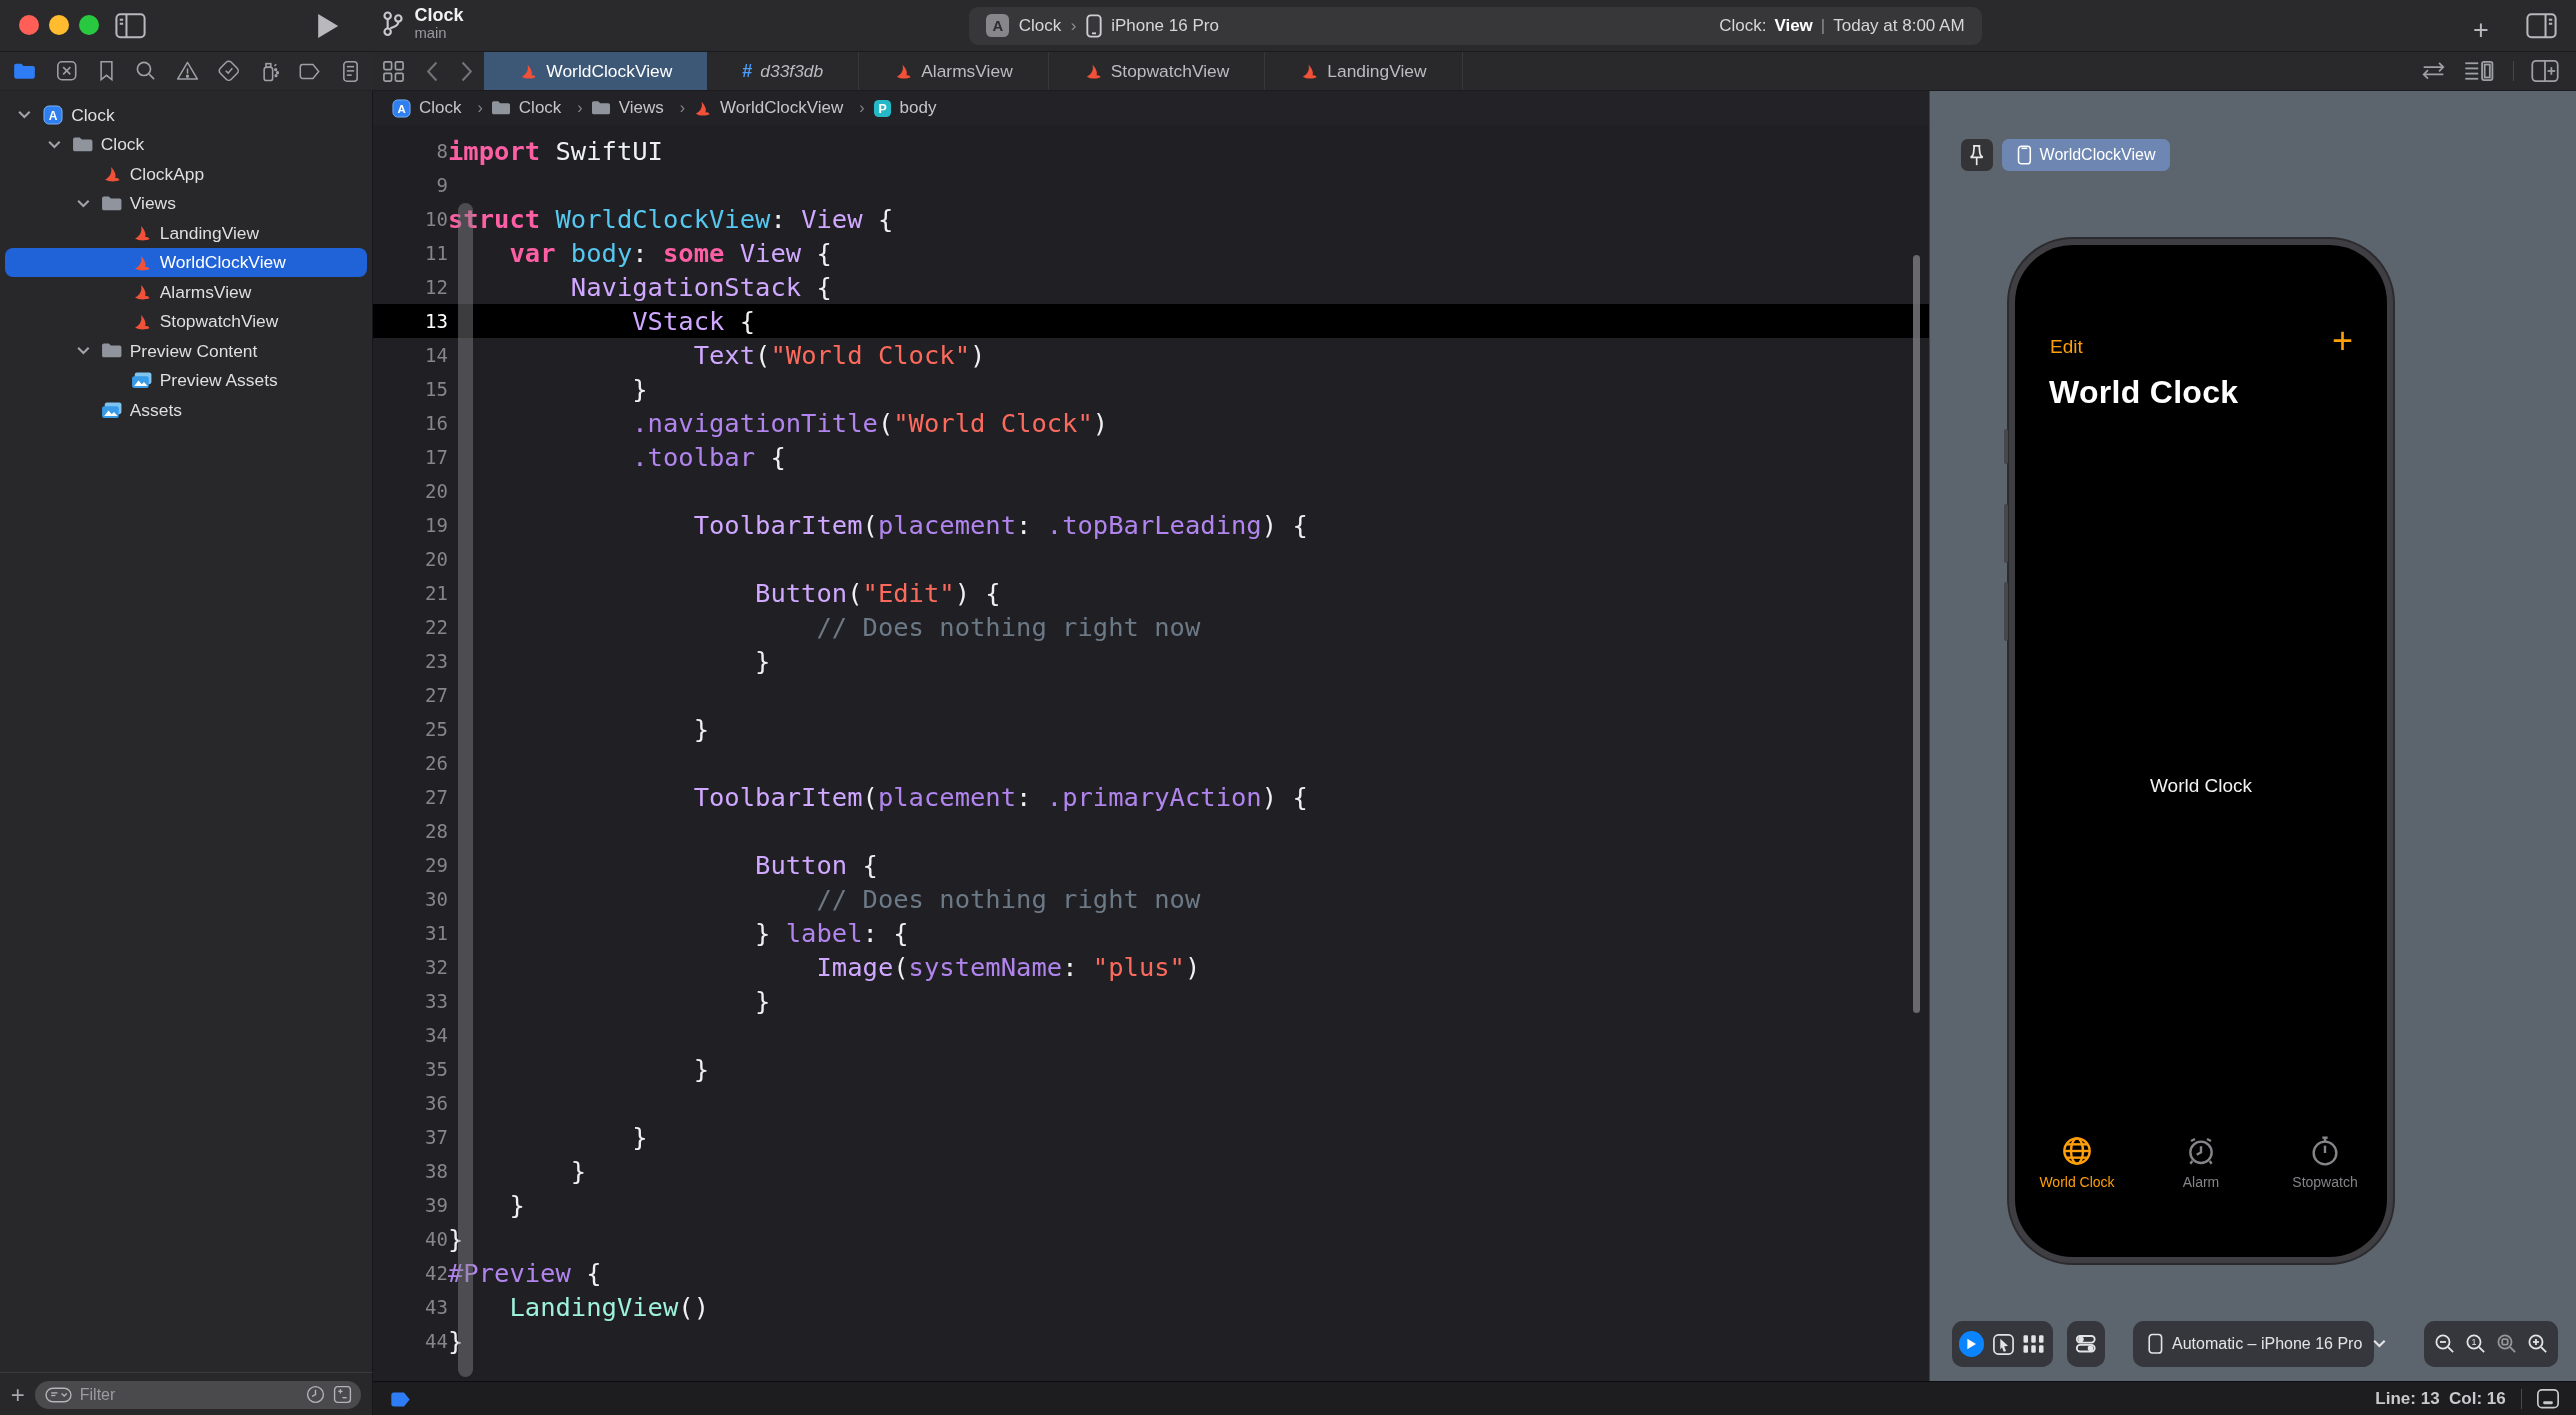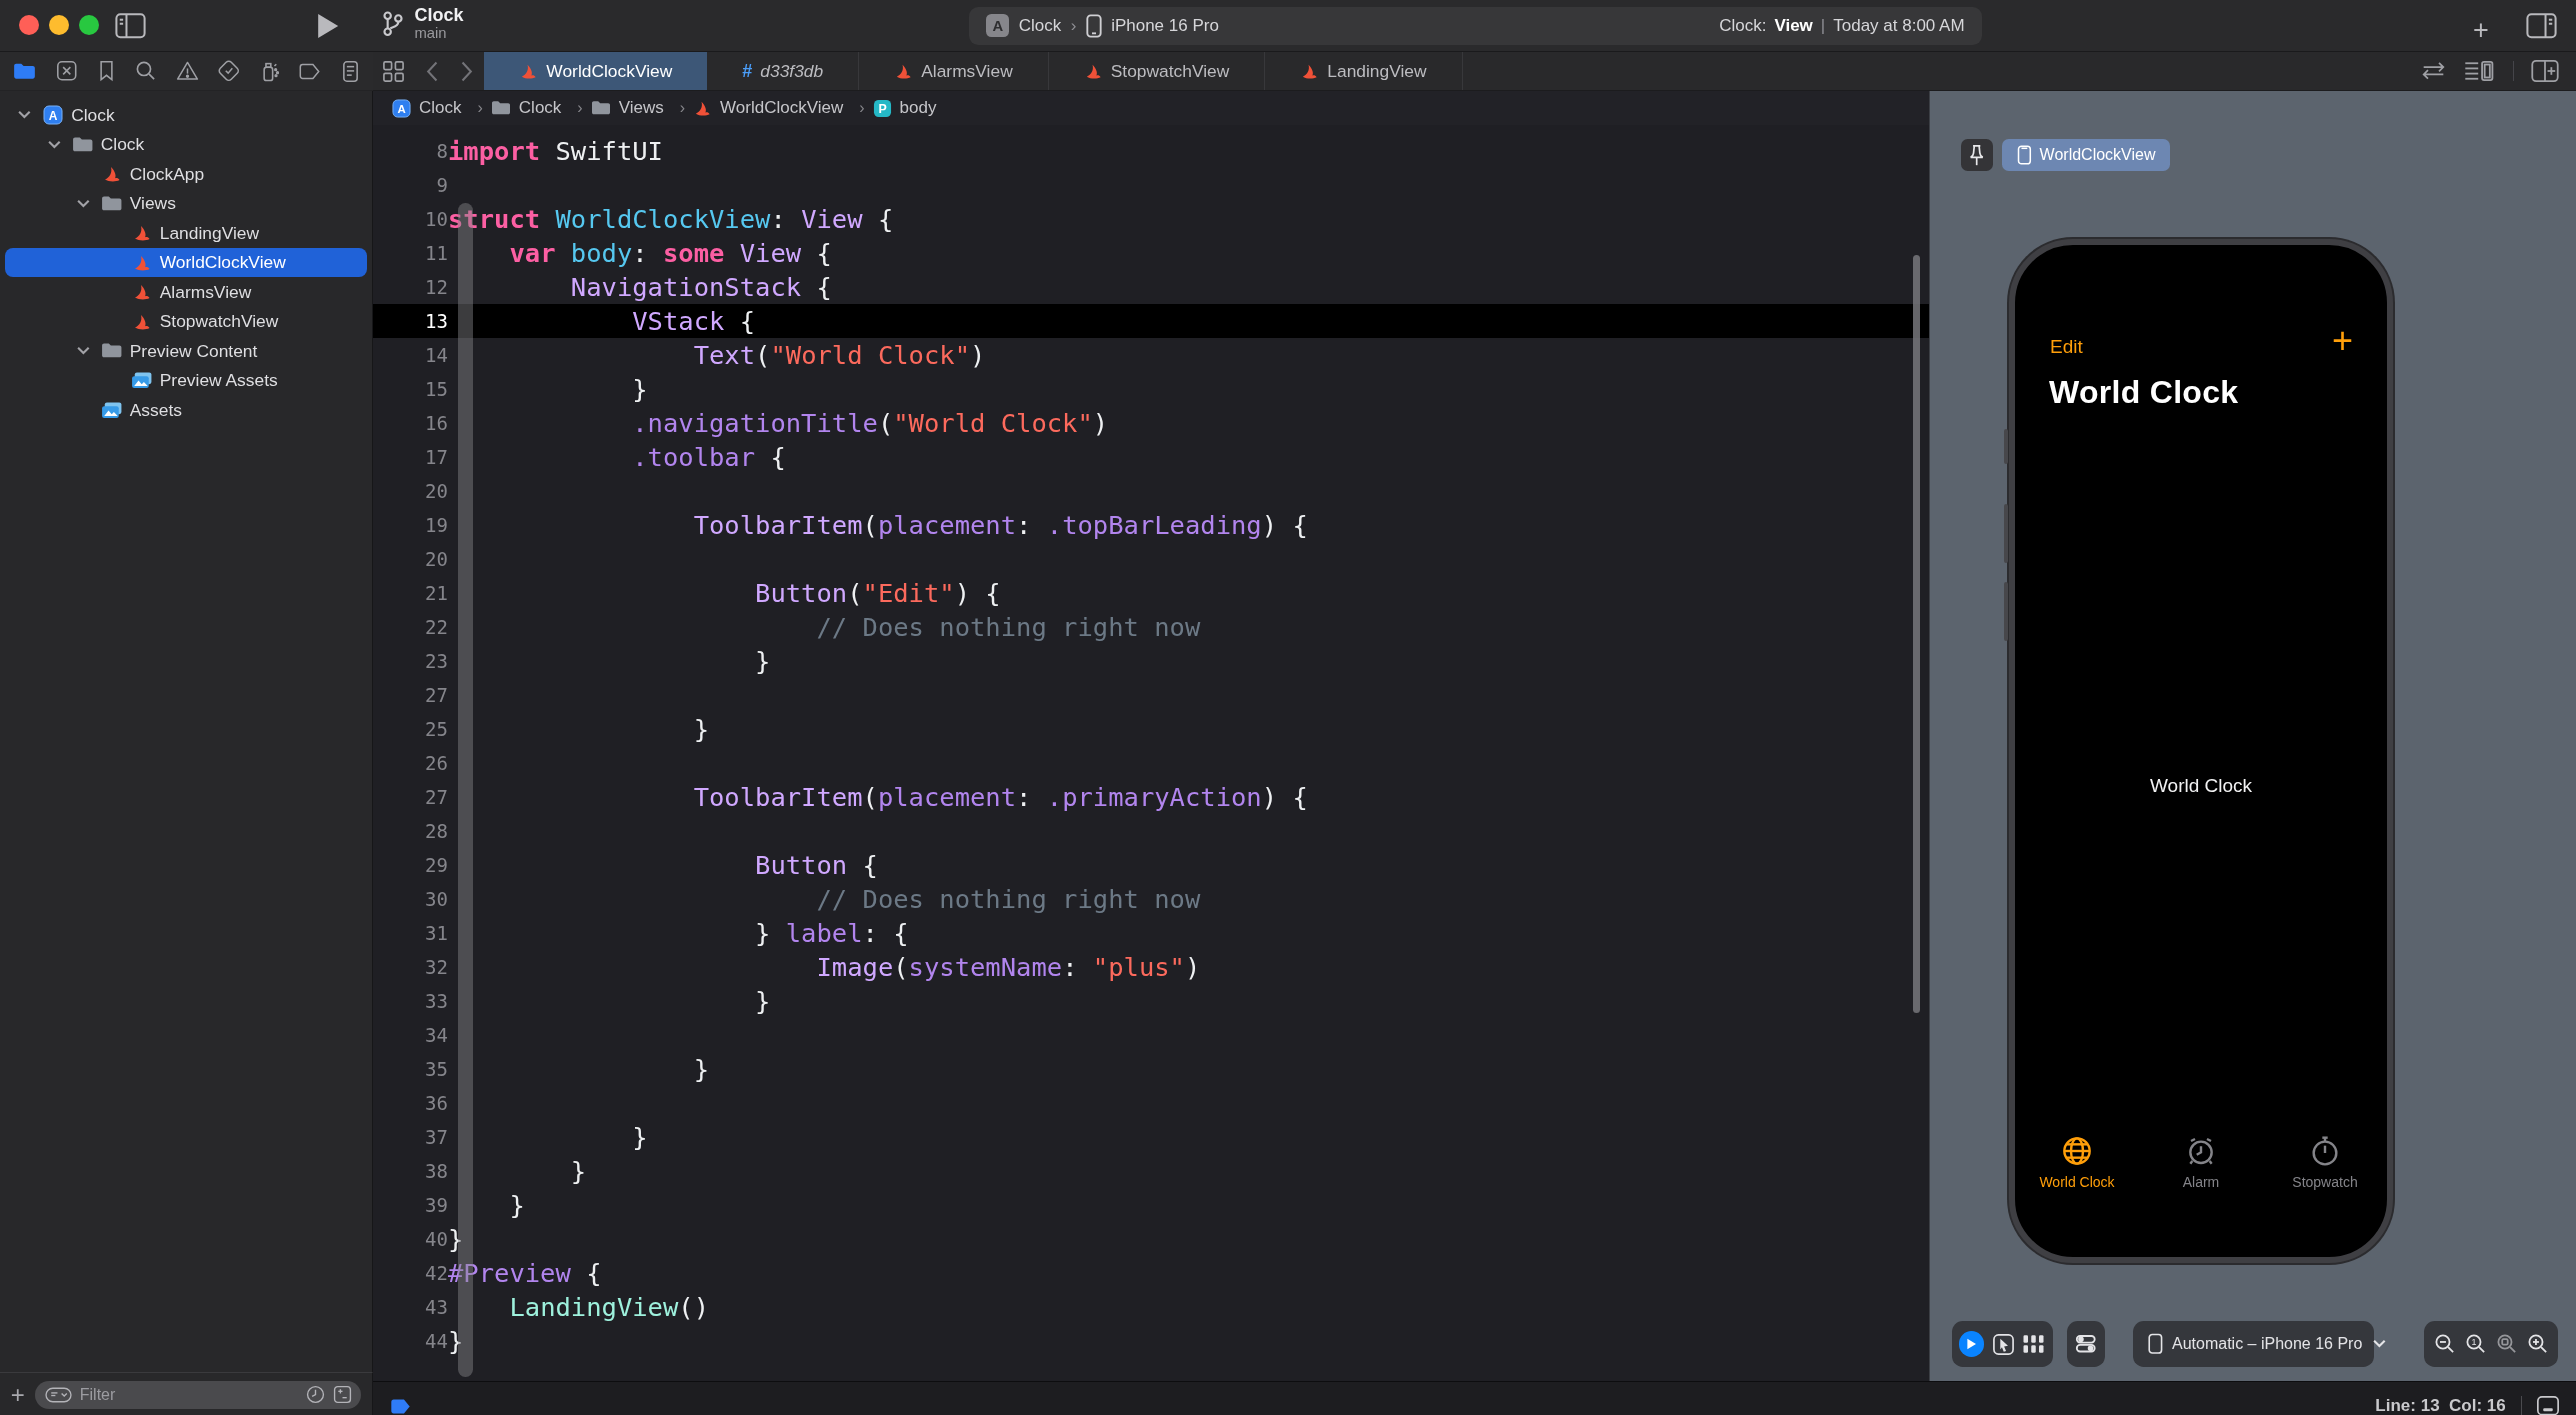--- a/index.html
+++ b/index.html
@@ -89,21 +89,21 @@
   .tk-c{color:#b285ee;text-align:center;}
   .tk-s{color:#fc6a5d;}
   .tk-m{color:#6c7986;}
   .tk-p{color:#eef0f2;}
   .tk-n{color:#9ef1dd;}
   #fold-ribbon{left:85px;top:78px;width:14.8px;height:1174px;background:rgba(132,132,138,.45);border-radius:7.4px;}
   #editor-scrollbar{left:1540px;top:130px;width:7.4px;height:758px;background:#77777b;border-radius:4px;opacity:.85;}
 
   
   #statusbar{left:373px;top:1381px;width:2203px;height:35px;background:#1d1d20;border-top:0.7px solid #0d0d0f;
-    display:flex;align-items:flex-end;padding:0 16px;}
+    display:flex;align-items:center;padding:0 16px;}
   #linecol{margin-left:auto;color:#c9c9cc;font-size:17px;font-weight:bold;white-space:pre;}
   #statusbar .vsep{width:0.7px;height:20px;background:#4a4a4e;margin:0 14.8px;}
 
   
   #canvas{left:1929px;top:91px;width:647px;height:1290px;background:#5c646e;border-left:0.7px solid #3c3f45;}
   #pin-button{left:31px;top:48px;width:32px;height:32px;border-radius:6.7px;background:#343437;
     display:flex;align-items:center;justify-content:center;color:#e8e8ea;}
   #preview-chip{left:72px;top:48px;height:32px;border-radius:6.7px;background:#6d87b2;color:#ffffff;
     display:flex;align-items:center;gap:8px;padding:0 14.8px;font-size:16px;}
 

